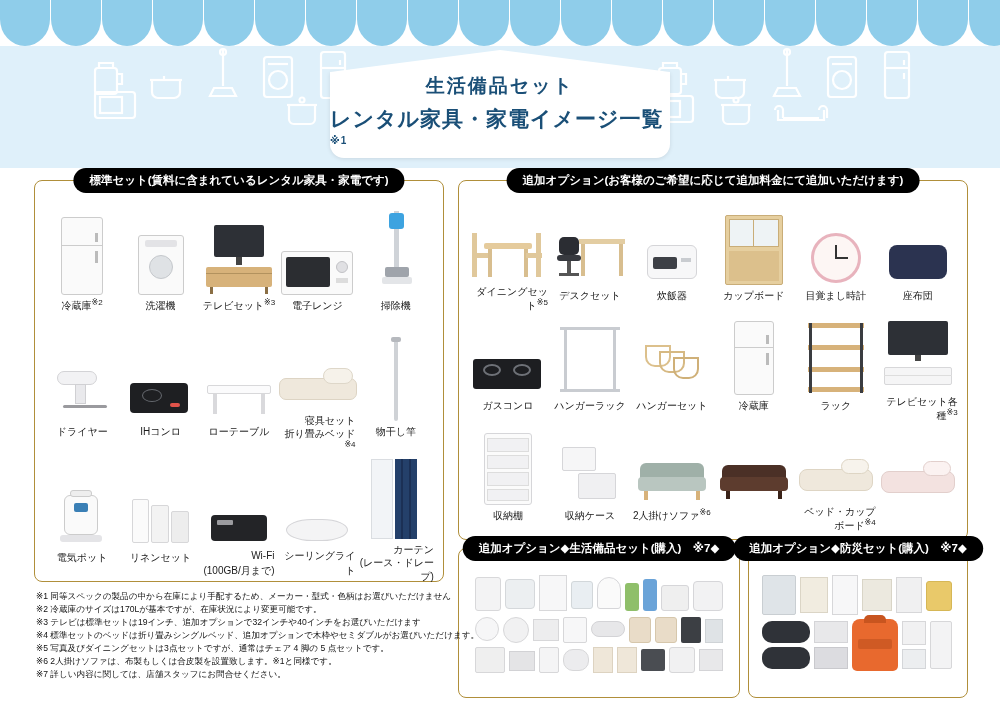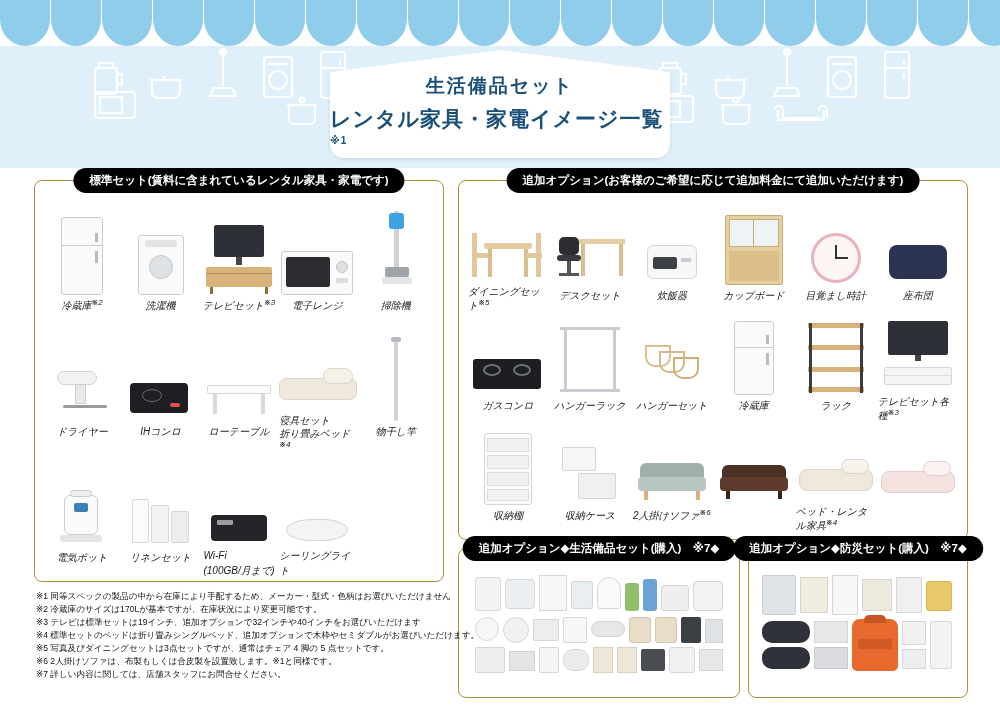--- a/index.html
+++ b/index.html
@@ -81,23 +81,22 @@
   .cell{
     box-sizing:border-box;
     display:flex;flex-direction:column;align-items:center;justify-content:flex-start;
     padding:2px 1px;
   }
   .cell .art{
     display:flex;align-items:flex-end;justify-content:center;
     width:100%;
   }
   .cell .cap{
-    margin-top:3px;font-size:10px;line-height:1.25;text-align:left;color:#1a1a1a;
+    margin-top:3px;font-size:10px;line-height:1.25;text-align:right;color:#1a1a1a;
     white-space:pre-line;
-    font-style:italic;
   }
   .cap sup{font-size:8px;vertical-align:super;}
 
   
   #panel-standard .cell{width:20%;height:126px;}
   #panel-standard .art{height:88px;}
   
   #panel-options .cell{width:16.66%;height:110px;}
   #panel-options .art{height:78px;}
   
@@ -399,20 +398,32 @@
 
     <div class="cell">
       <div class="art">
         <div class="obj" style="width:62px;height:34px;">
           <div class="sh" style="left:0;top:6px;width:62px;height:22px;background:#f4f4f5;border:1px solid #d5d5d8;border-radius:50%/60%;"></div>
         </div>
       </div>
       <div class="cap"><span>シーリングライト</span><sup></sup></div>
     </div>
 
+    <div class="cell">
+      <div class="art">
+        <div class="obj" style="width:50px;height:82px;">
+          <div class="sh" style="left:0;top:0;width:22px;height:80px;background:#f2f4f7;border:1px solid #dadde1;"></div>
+          <div class="sh" style="left:24px;top:0;width:22px;height:80px;background:#24406a;"></div>
+          <div class="sh" style="left:30px;top:0;width:2px;height:80px;background:#1b3055;"></div>
+          <div class="sh" style="left:38px;top:0;width:2px;height:80px;background:#1b3055;"></div>
+        </div>
+      </div>
+      <div class="cap"><span>カーテン
+(レース・ドレープ)</span><sup></sup></div>
+    </div>
 
   </div>
 </div>
 
 <div class="panel" id="panel-options">
   <div class="panel-title">追加オプション(お客様のご希望に応じて追加料金にて追加いただけます)</div>
   <div class="grid">
 
     <div class="cell">
       <div class="art">
@@ -606,21 +617,21 @@
       <div class="cap"><span></span><sup></sup></div>
     </div>
 
     <div class="cell">
       <div class="art">
         <div class="obj" style="width:74px;height:52px;">
           <div class="sh cream" style="left:0;top:18px;width:74px;height:22px;border-radius:8px;border:1px solid #ded5c4;"></div>
           <div class="sh" style="left:42px;top:8px;width:28px;height:15px;background:#f7f3ec;border:1px solid #ded5c4;border-radius:8px;"></div>
         </div>
       </div>
-      <div class="cap"><span>ベッド・レンタル家具</span><sup>※4</sup></div>
+      <div class="cap"><span>ベッド・カップボード</span><sup>※4</sup></div>
     </div>
 
     <div class="cell">
       <div class="art">
         <div class="obj" style="width:74px;height:52px;">
           <div class="sh" style="left:0;top:18px;width:74px;height:22px;background:#f3e2e0;border-radius:8px;border:1px solid #e2cfcc;"></div>
           <div class="sh" style="left:42px;top:8px;width:28px;height:15px;background:#fbf2f1;border:1px solid #e2cfcc;border-radius:8px;"></div>
         </div>
       </div>
       <div class="cap"><span></span><sup></sup></div>

